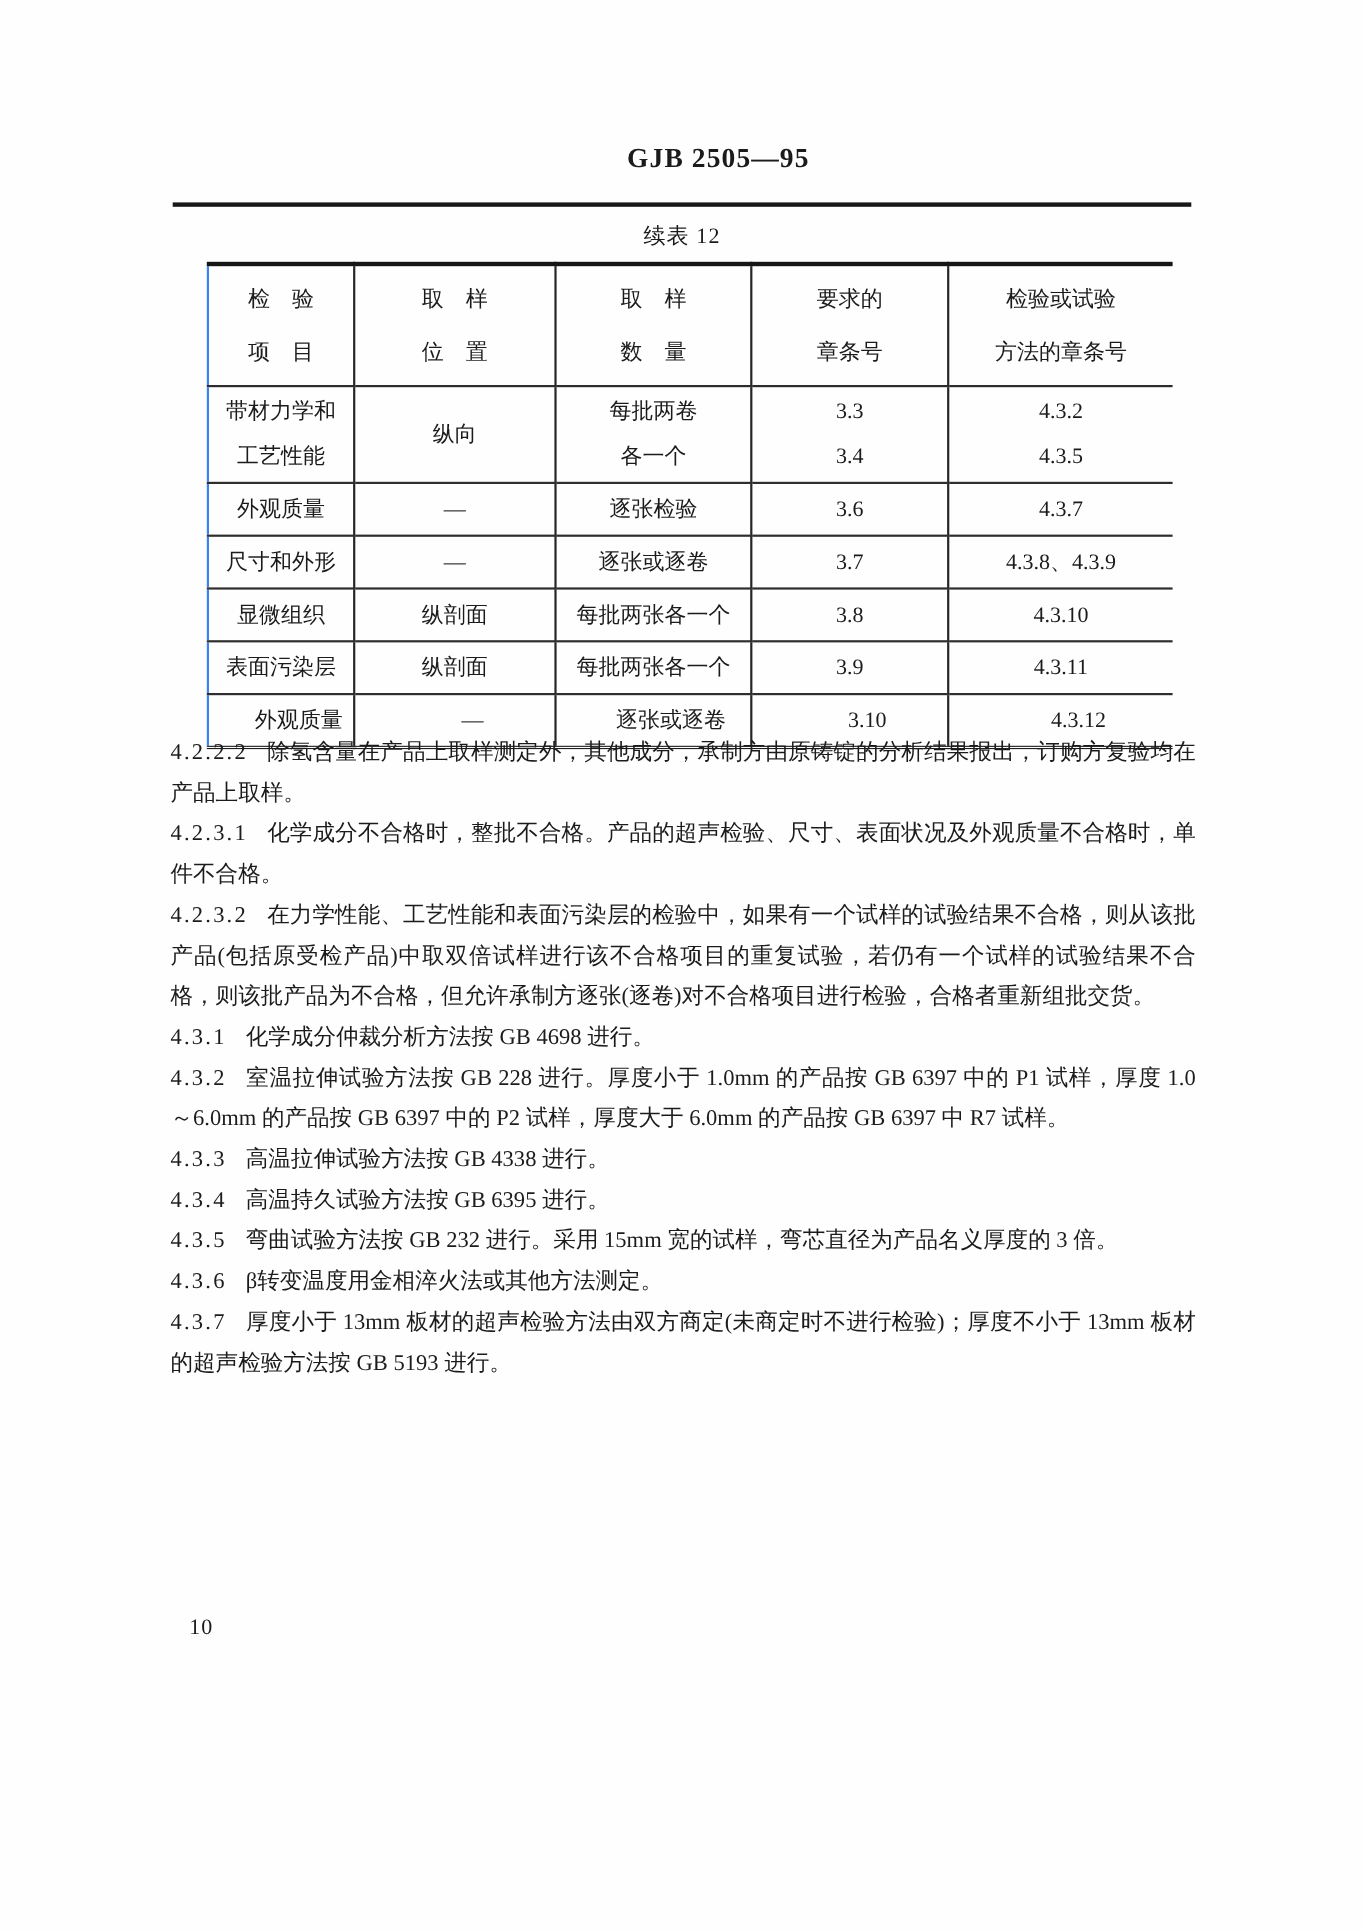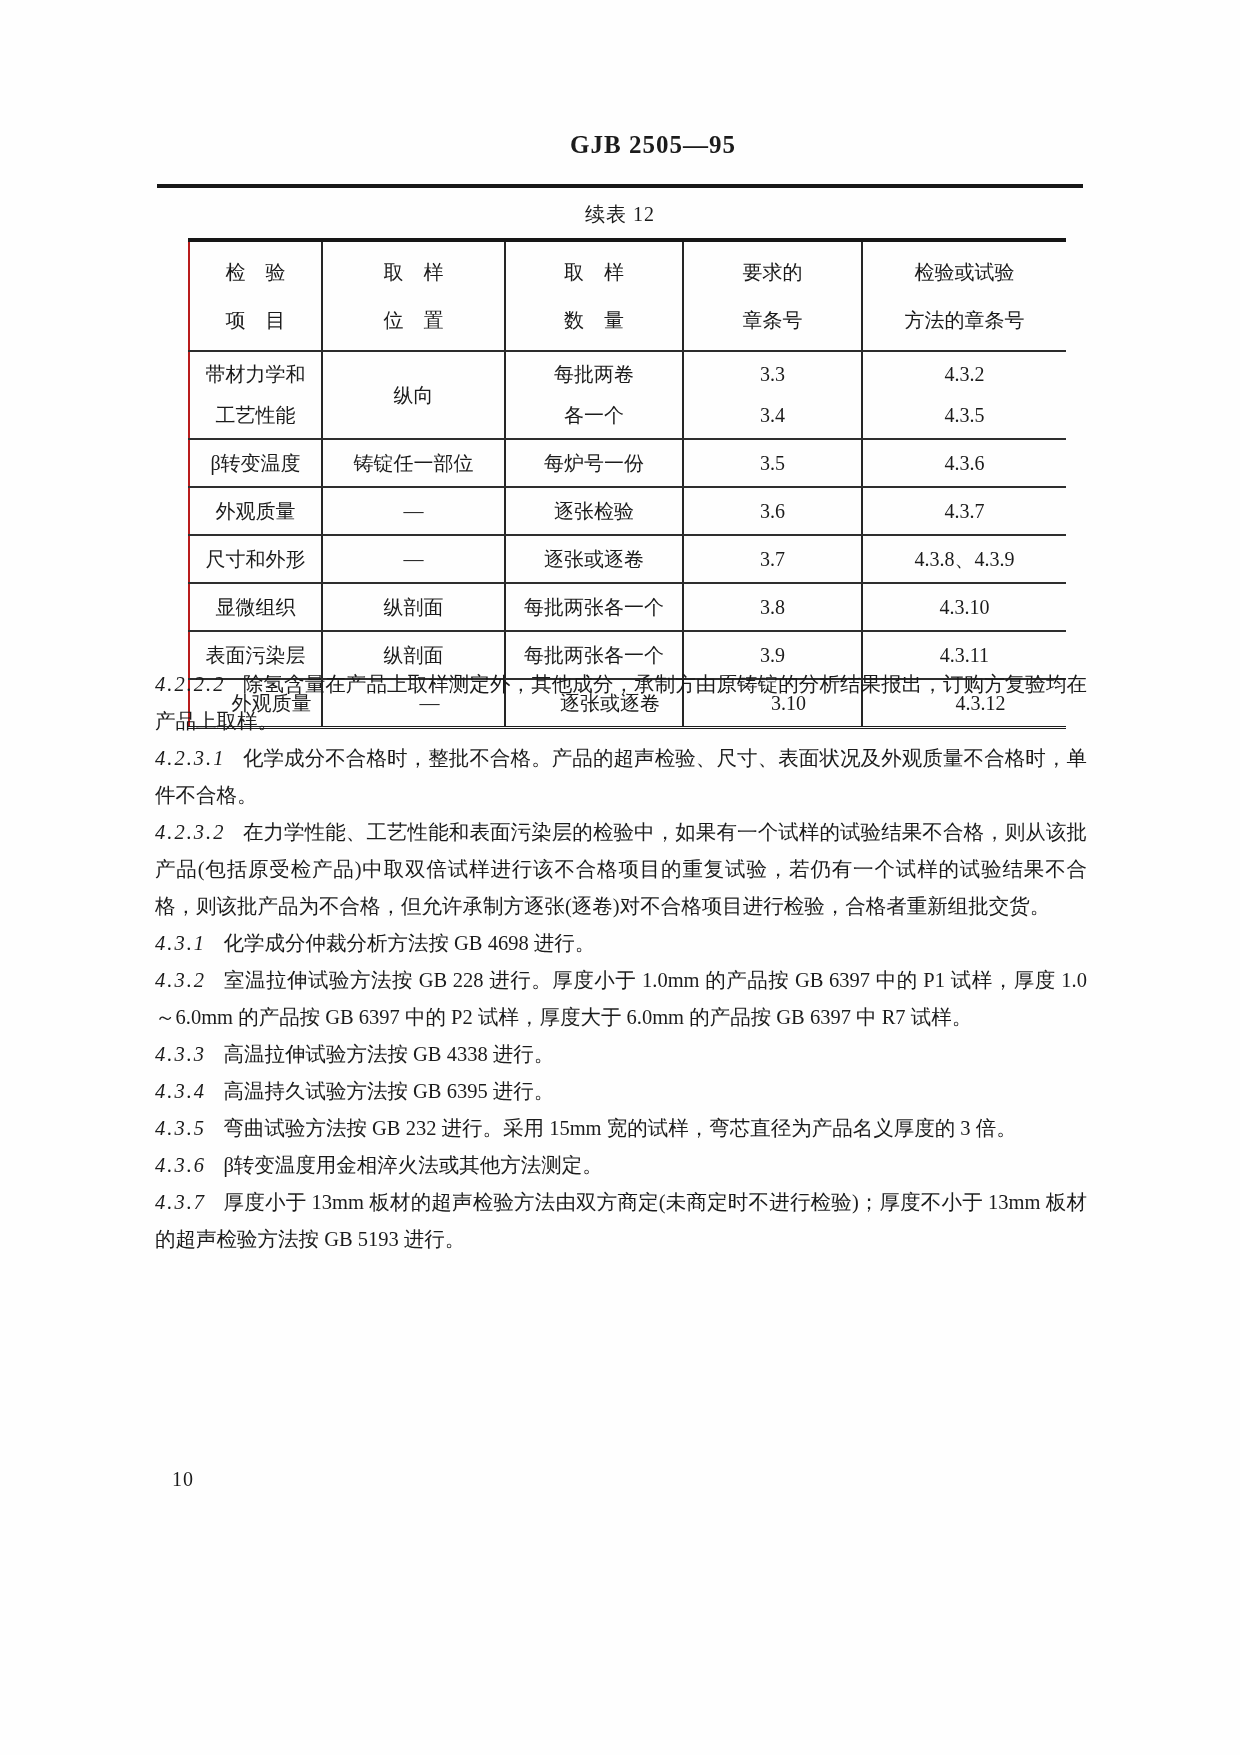--- a/index.html
+++ b/index.html
@@ -46,21 +46,21 @@
   }
   table.inspection {
     position: absolute;
     top: 238px;
     left: 188px;
     width: 877px;
     border-collapse: collapse;
     table-layout: fixed;
     border-top: 4px solid #161616;
     border-bottom: 3px double #1d1d1d;
-    border-left: 2px solid #b91c1c;
+    border-left: 2px solid #3b82f6;
   }
   table.inspection th,
   table.inspection td {
     border-right: 2px solid #262626;
     text-align: center;
     vertical-align: middle;
     white-space: pre-line;
     font-weight: normal;
     font-size: 20px;
     padding: 2px 4px;
@@ -100,21 +100,20 @@
     text-align: justify;
   }
   .body-text p.heading {
     font-weight: bold;
     text-align: left;
   }
   .body-text .num {
     letter-spacing: 2px;
     padding-right: 0.85em;
     white-space: nowrap;
-    font-style: italic;
   }
   .page-number {
     position: absolute;
     top: 1468px;
     left: 172px;
     font-size: 20px;
     letter-spacing: 1px;
   }
 </style>
 </head>
@@ -154,27 +153,20 @@
 工艺性能</td>
         <td>纵向</td>
         <td>每批两卷
 各一个</td>
         <td>3.3
 3.4</td>
         <td>4.3.2
 4.3.5</td>
       </tr>
       <tr>
-        <td>β转变温度</td>
-        <td>铸锭任一部位</td>
-        <td>每炉号一份</td>
-        <td>3.5</td>
-        <td>4.3.6</td>
-      </tr>
-      <tr>
         <td>外观质量</td>
         <td>—</td>
         <td>逐张检验</td>
         <td>3.6</td>
         <td>4.3.7</td>
       </tr>
       <tr>
         <td>尺寸和外形</td>
         <td>—</td>
         <td>逐张或逐卷</td>

